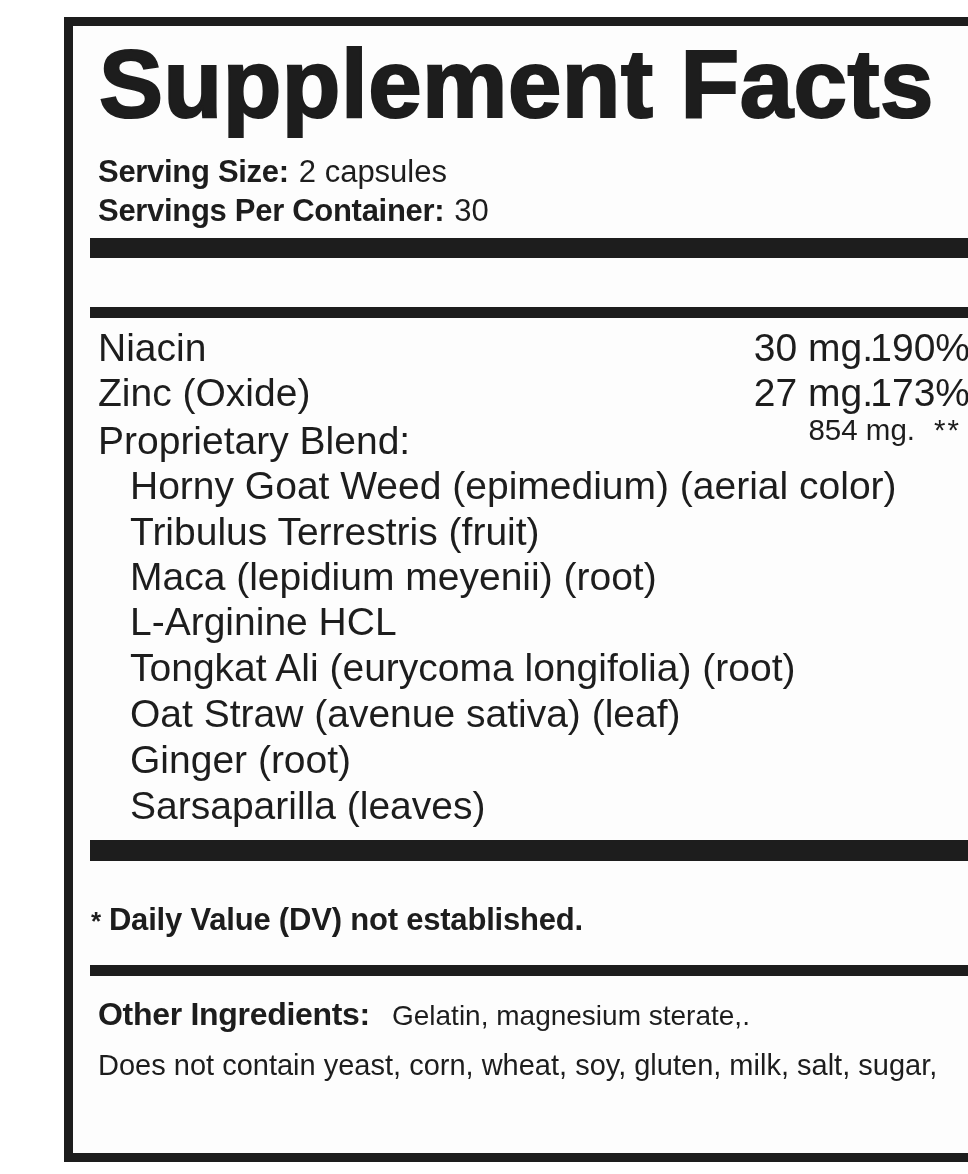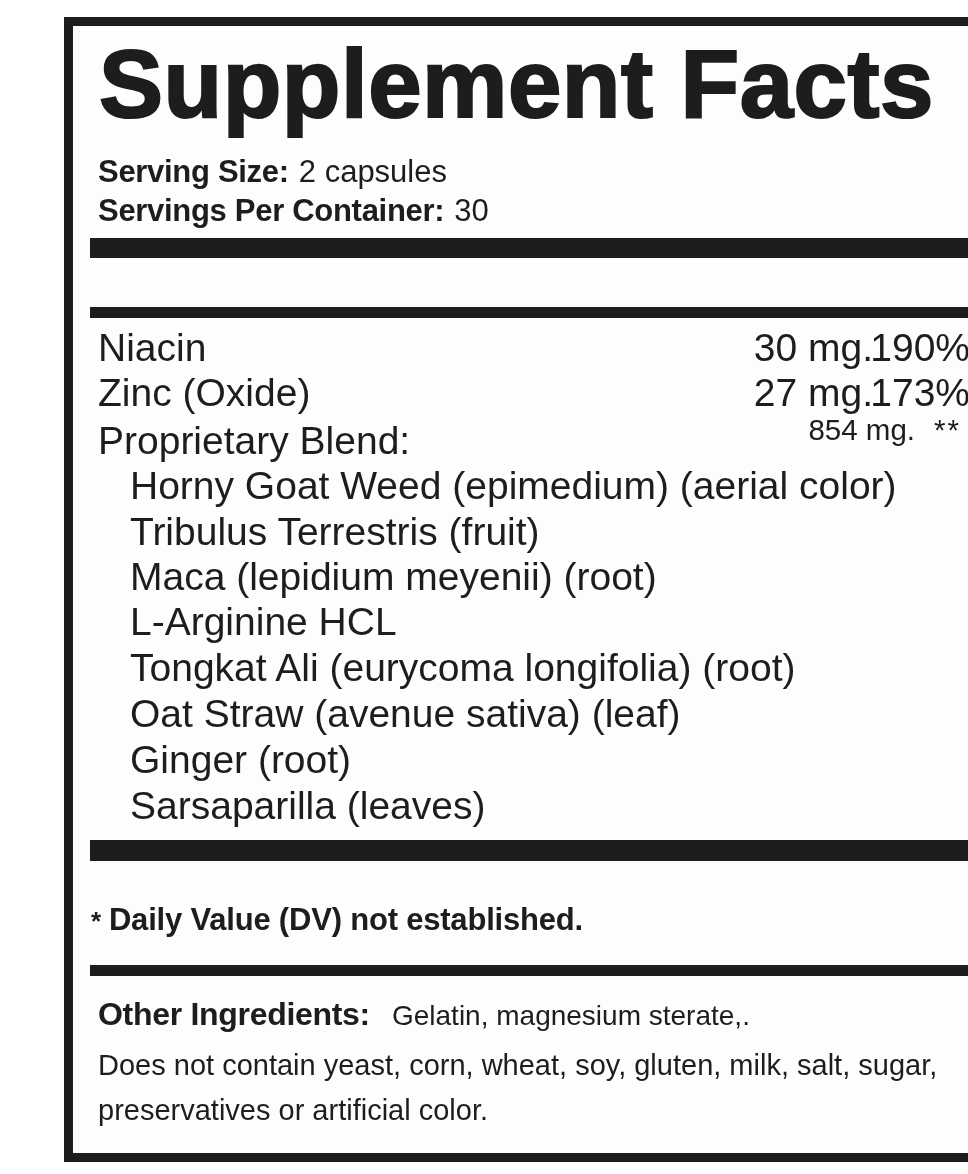--- a/index.html
+++ b/index.html
@@ -192,17 +192,16 @@
     </div>
 
     <div class="abs bar medium" style="top:939px"></div>
 
     <div class="abs other-ing">
       <span class="lbl">Other Ingredients:</span><span class="val">Gelatin, magnesium sterate,.</span>
     </div>
 
     <div class="abs disclaimer">
       <div>Does not contain yeast, corn, wheat, soy, gluten, milk, salt, sugar,</div>
-      <div>preservatives or artificial color.</div>
     </div>
 
   </div>
 </div>
 
 </body></html>

